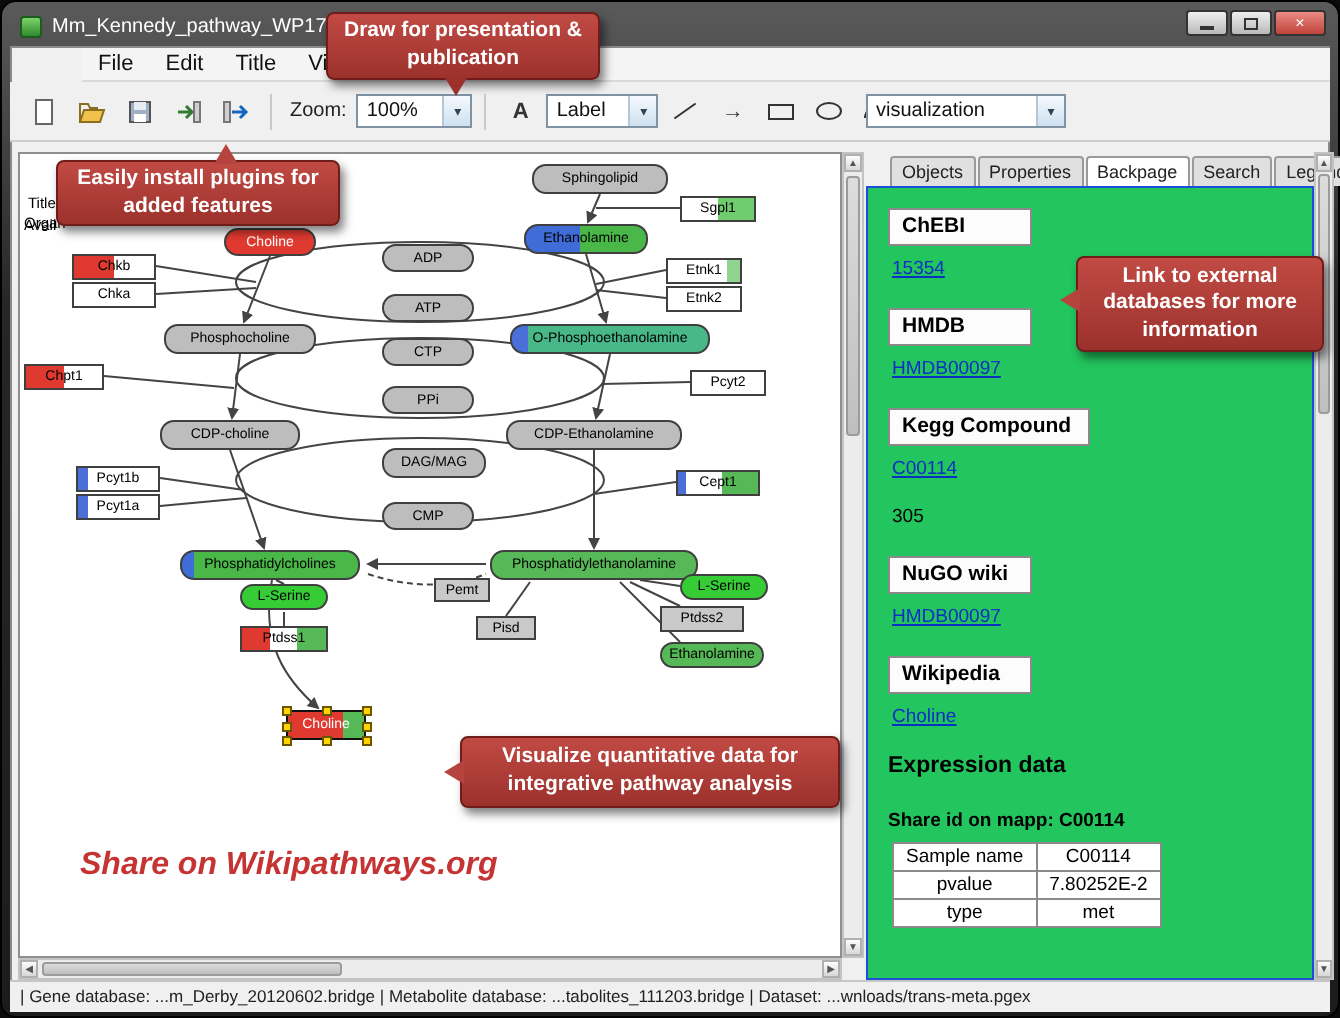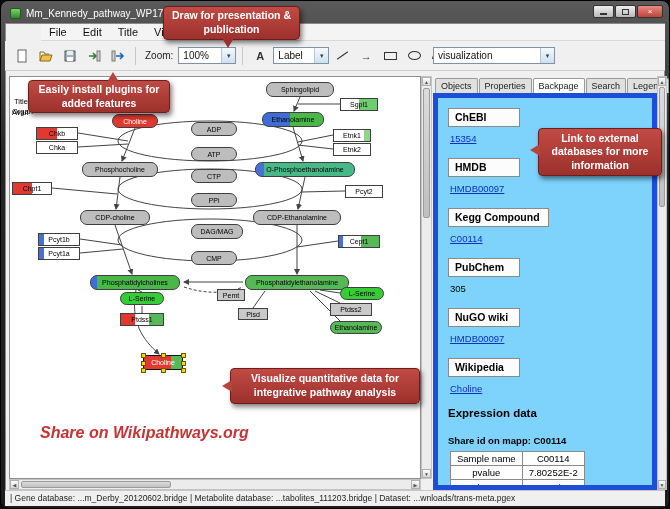--- a/index.html
+++ b/index.html
@@ -22,21 +22,21 @@
   .menuitem { padding:1px 8px; }
 
   .toolbar { position:absolute; left:4px; top:40px; right:4px; height:30px; background:#f0f0f0; border-bottom:1px solid #cfcfcf; display:flex; align-items:center; padding-left:6px; gap:2px; }
   .tbtn { width:22px; height:22px; border:1px solid transparent; border-radius:2px; display:flex; align-items:center; justify-content:center; font-size:11px; color:#333; }
   .tsep { width:1px; height:18px; background:#c9c9c9; margin:0 4px; }
   .tlabel { font-size:10px; color:#222; margin:0 3px; }
   .combo { height:17px; border:1px solid #7f93a5; background:#fff; display:inline-flex; align-items:center; font-size:10px; color:#111; padding-left:4px; }
   .combo .arrow { margin-left:auto; width:14px; height:15px; border-left:1px solid #b7c6d4; background:linear-gradient(#f4f9ff,#cfe0f0); display:flex; align-items:center; justify-content:center; font-size:7px; color:#345; }
   .combo-zoom { width:58px; }
   .combo-label { width:56px; }
-  .combo-vis { position:absolute; left:428px; top:6px; width:122px; }
+  .combo-vis { position:absolute; left:428px; top:6px; width:100px; }
   .shape-line { width:13px; height:1px; background:#333; transform:rotate(-35deg); }
   .shape-rect { width:13px; height:8px; border:1px solid #333; }
   .shape-oval { width:13px; height:9px; border:1px solid #333; border-radius:50%; }
   .shape-arc { width:12px; height:6px; border:1px solid #333; border-bottom:none; border-radius:12px 12px 0 0; }
 
   
   .canvas { position:absolute; left:8px; top:75px; width:412px; height:403px; background:#fff; border:1px solid #8f8f8f; overflow:hidden; }
   .edges { position:absolute; left:0; top:0; z-index:1; pointer-events:none; }
   .pnode { position:absolute; z-index:2; display:flex; align-items:center; justify-content:center; font-size:7px; line-height:1; border:1px solid #3f3f3f; background:#fff; color:#000; white-space:nowrap; overflow:hidden; }
   .met { border-radius:7px; }
@@ -59,24 +59,24 @@
   .info-frag { position:absolute; font-size:7.5px; color:#000; z-index:1; }
 
   
   .sb { position:absolute; background:#ececec; border:1px solid #c3c3c3; }
   .sb-v { width:11px; } .sb-h { height:11px; }
   .sb-arrow { position:absolute; width:9px; height:9px; background:linear-gradient(#fdfdfd,#d7d7d7); border:1px solid #b0b0b0; font-size:5px; color:#555; display:flex; align-items:center; justify-content:center; }
   .sb-thumb { position:absolute; background:linear-gradient(#dcdcdc,#bfbfbf); border:1px solid #9b9b9b; border-radius:2px; }
 
   
   .sidebar { position:absolute; left:432px; top:75px; width:224px; height:414px; background:#f0f0f0; }
-  .tabbar { display:flex; align-items:flex-end; height:17px; padding-left:2px; gap:1px; }
+  .tabbar { display:flex; align-items:flex-end; height:17px; padding-left:12px; gap:1px; }
   .tab { font-size:9px; color:#222; background:#e0e0e0; border:1px solid #9a9a9a; border-bottom:none; border-radius:2px 2px 0 0; padding:2px 5px 2px; }
   .tab.active { background:#fff; position:relative; top:1px; padding-bottom:3px; }
-  .sidecontent { position:absolute; left:0; right:0; top:17px; bottom:0; background:#7dd3fc; border:5px solid #1d4ed8; padding:9px 10px 4px 10px; overflow:hidden; }
+  .sidecontent { position:absolute; left:0; right:0; top:17px; bottom:0; background:#22c55e; border:1px solid #1d4ed8; padding:9px 10px 4px 10px; overflow:hidden; }
   .bp-header { display:inline-block; min-width:72px; border:1px solid #8a8a8a; background:#fcfcfc; font-weight:bold; font-size:10.5px; padding:2px 8px 3px 6px; margin-bottom:6px; }
   .bp-value { font-size:9.5px; margin:0 0 13px 2px; }
   .bp-value a, .link { color:#0c2fc4; text-decoration:underline; }
   .exp-title { font-weight:bold; font-size:11.5px; margin:4px 0 16px 0; }
   .exp-geneid { font-weight:bold; font-size:9.5px; margin-bottom:5px; }
   table.exp { border-collapse:collapse; margin-left:2px; }
   table.exp td { border:1px solid #8a8a8a; font-size:9.5px; padding:1px 6px; height:13px; text-align:center; background:#fff; min-width:60px; }
 
   
   .statusbar { position:absolute; left:4px; top:489px; right:4px; height:16px; background:#f0f0f0; border-top:1px solid #c6c6c6; font-size:8.5px; color:#222; padding:2px 5px; white-space:nowrap; overflow:hidden; }
@@ -298,21 +298,20 @@
       <span class="tab">Search</span>
       <span class="tab">Legend</span>
     </div>
     <div class="sidecontent">
       <div class="bp-header">ChEBI</div>
       <div class="bp-value"><a href="#">15354</a></div>
       <div class="bp-header">HMDB</div>
       <div class="bp-value"><a href="#">HMDB00097</a></div>
       <div class="bp-header">Kegg Compound</div>
       <div class="bp-value"><a href="#">C00114</a></div>
-      <div class="bp-header">PubChem</div>
       <div class="bp-value"><span>305</span></div>
       <div class="bp-header">NuGO wiki</div>
       <div class="bp-value"><a href="#">HMDB00097</a></div>
       <div class="bp-header">Wikipedia</div>
       <div class="bp-value"><a href="#">Choline</a></div>
       <div class="exp-title">Expression data</div>
       <div class="exp-geneid">Share id on mapp: C00114</div>
       <table class="exp">
         <tbody>
             <tr>

